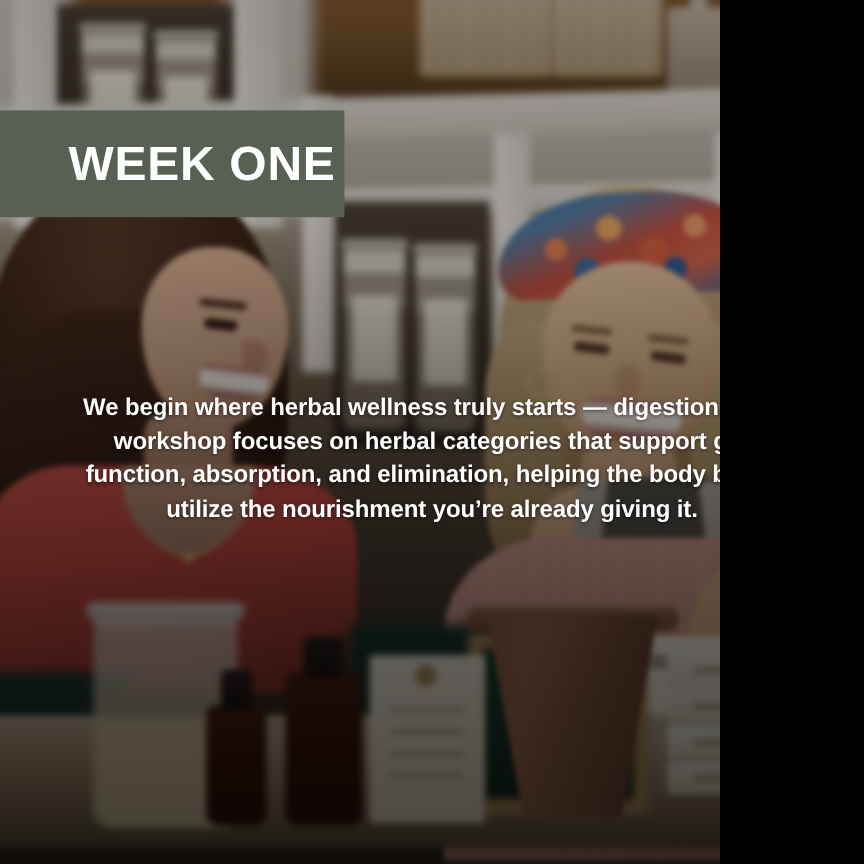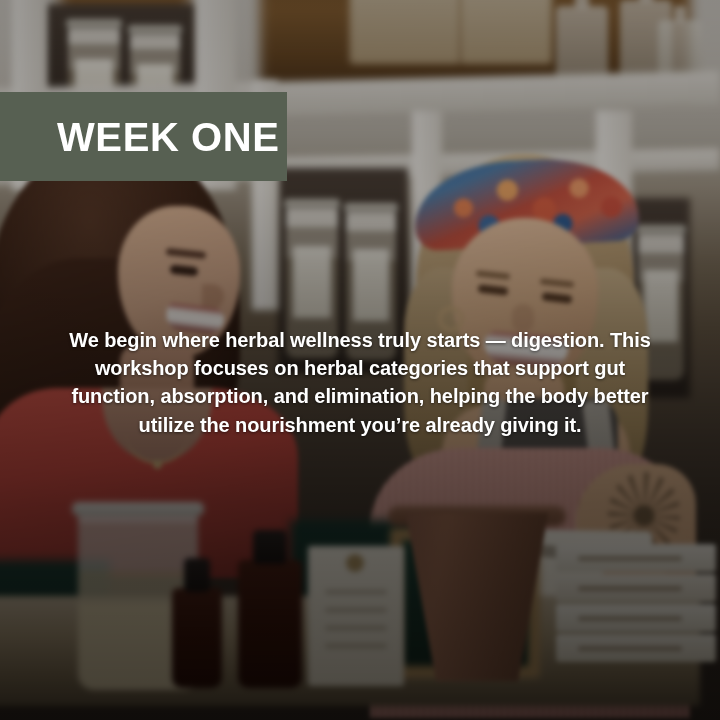--- a/index.html
+++ b/index.html
@@ -1,21 +1,21 @@
 <!DOCTYPE html>
 <html><head>
 <meta charset="utf-8">
 <title>Week One Workshop Card</title>
 <style>
   * { margin:0; padding:0; box-sizing:border-box; }
   html,body{ background:#000; }
 
   .canvas{
     position:relative;
-    width:720px; height:720px;
+    width:600px; height:720px;
     overflow:hidden;
     font-family:"Liberation Sans", sans-serif;
     background:#4c1d95;
     user-select:none;
   }
 
   
   .photo{
     position:absolute; inset:-40px;
     filter: blur(2.2px) saturate(0.92);

